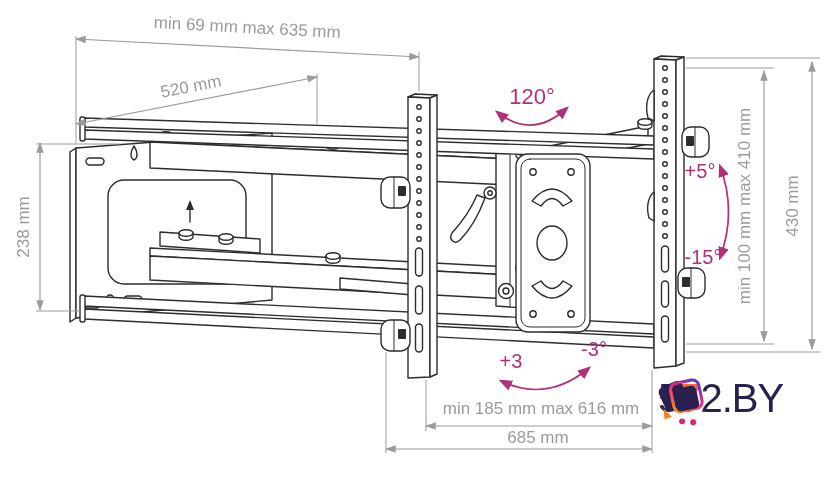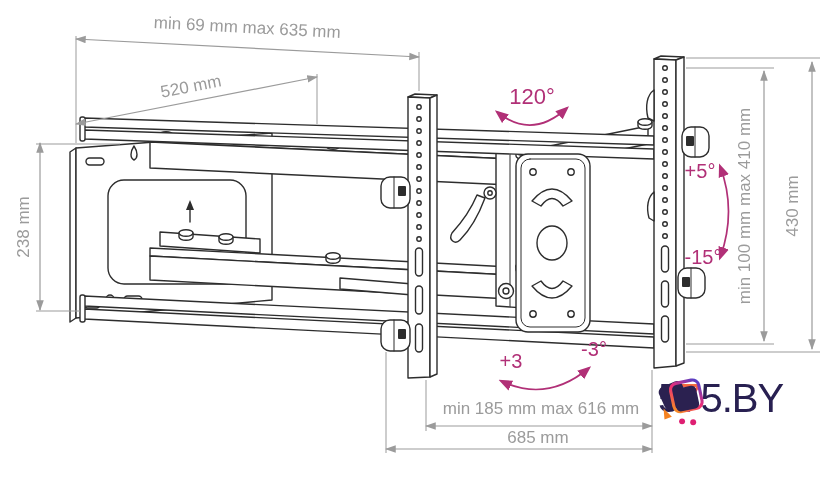--- a/index.html
+++ b/index.html
@@ -259,16 +259,16 @@
         <stop offset="1" stop-color="#4440cc"></stop>
       </linearGradient>
     </defs>
     <rect x="3" y="9" width="27" height="27" rx="6" transform="rotate(-24 16 22)" fill="#2b2150"></rect>
     <path d="M6,36 L15,45 L7,48 Z" fill="#f58220"></path>
     <rect x="15" y="7" width="31" height="31" rx="7" transform="rotate(-12 30 22)" fill="none" stroke="url(#gc)" stroke-width="3.4"></rect>
     <rect x="18" y="13" width="25" height="25" rx="5" transform="rotate(-12 30 25)" fill="#2b2150"></rect>
     <circle cx="26" cy="50" r="3.2" fill="#de1f72"></circle>
     <circle cx="38" cy="51" r="3.2" fill="#de1f72"></circle>
   </svg>
-  <div class="logo-text"><span>5</span><span class="grad7">7</span><span>5.BY</span></div>
+  <div class="logo-text"><span>5</span><span class="grad7">7</span><span>2.BY</span></div>
 </div>
 
 </div>
 
 </body></html>

